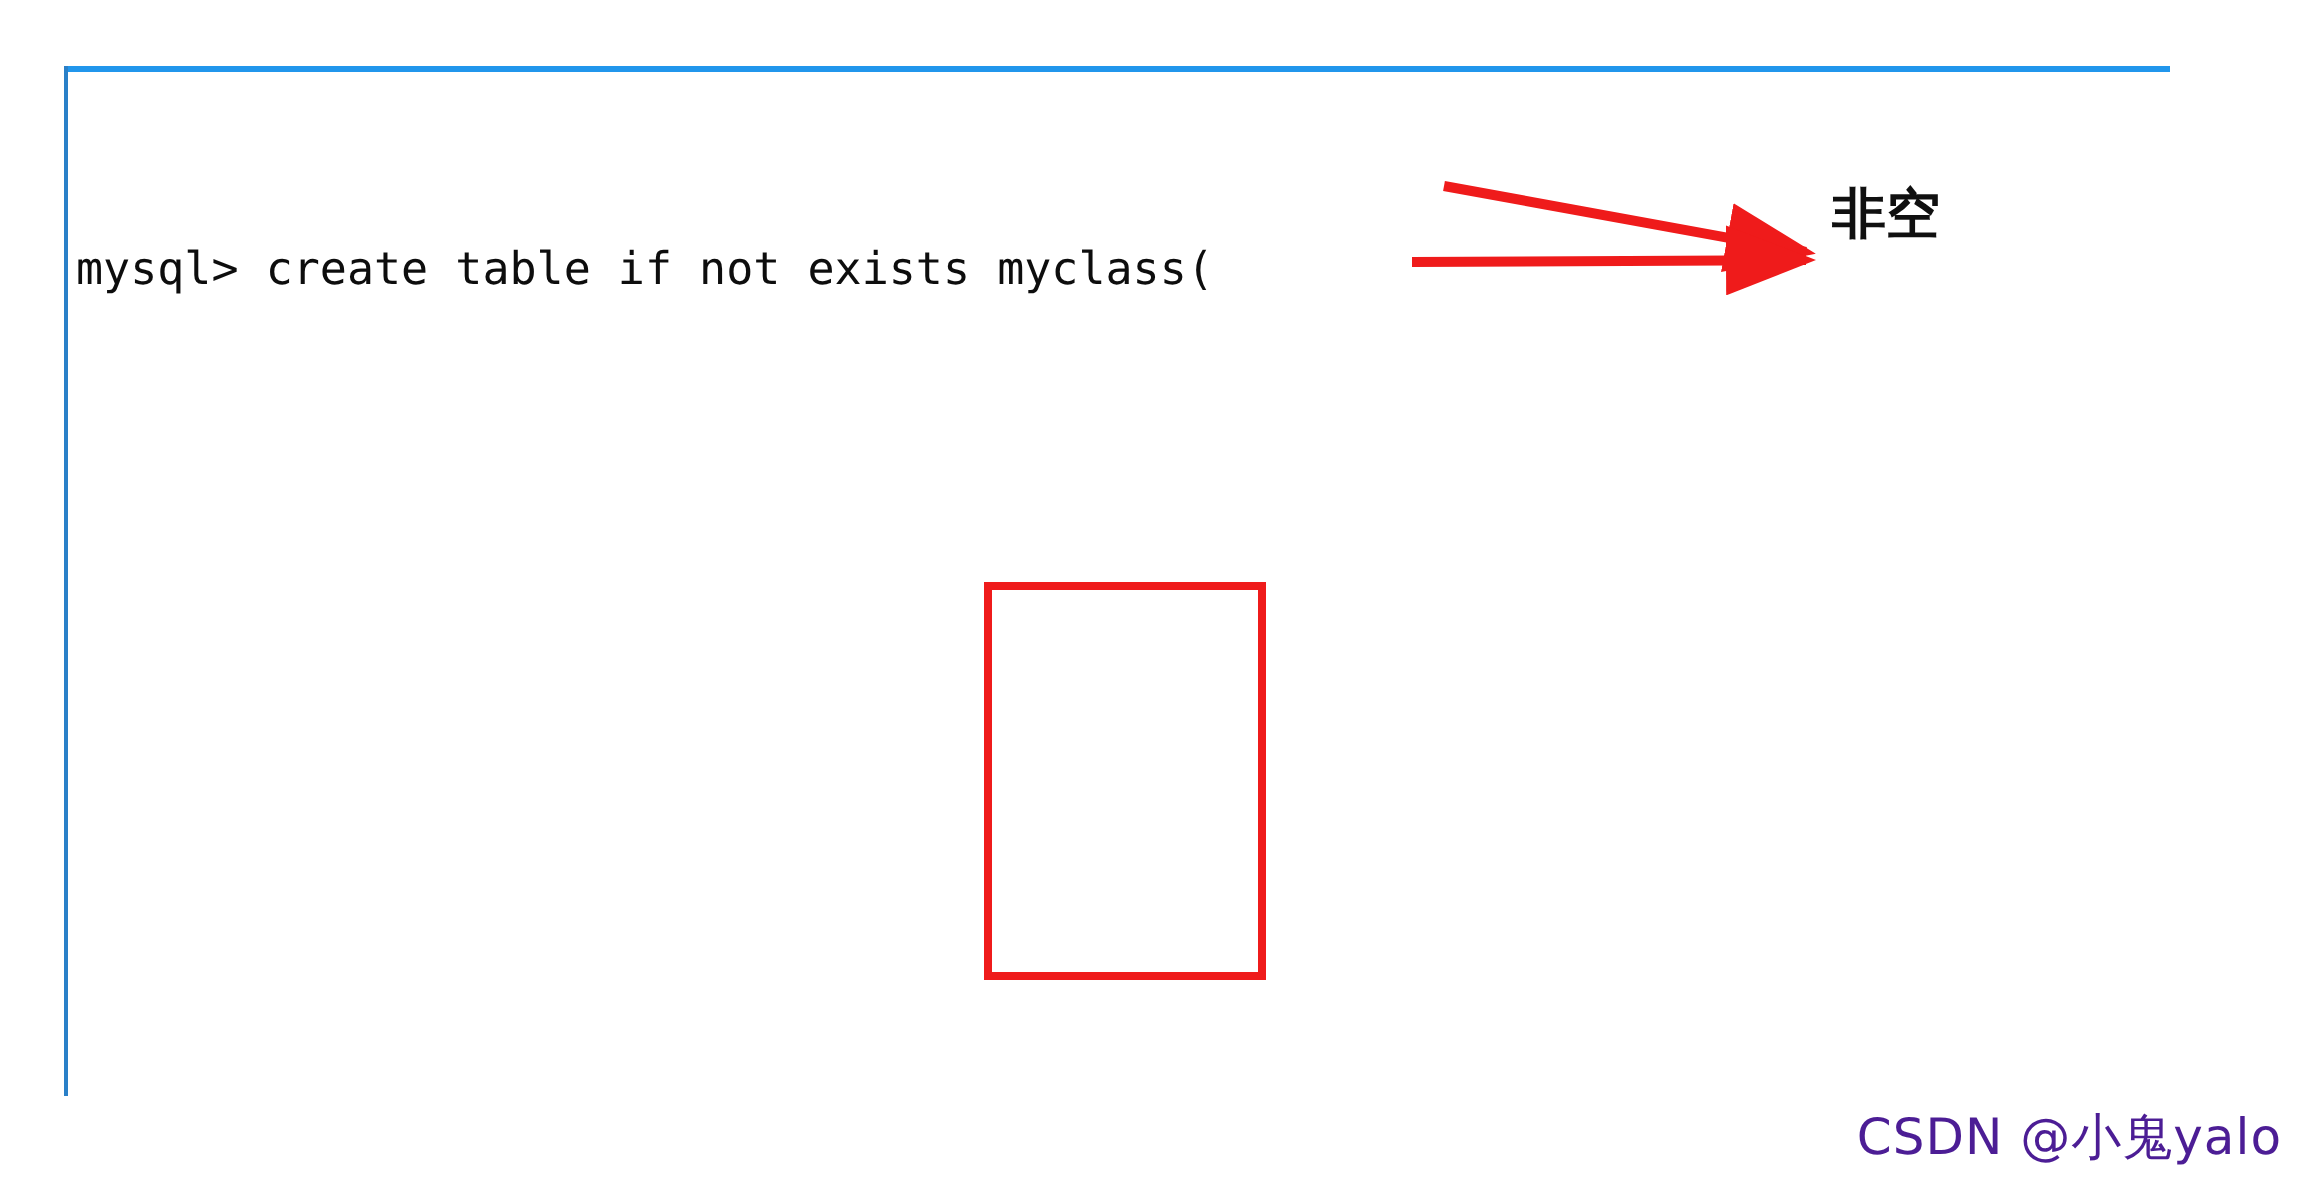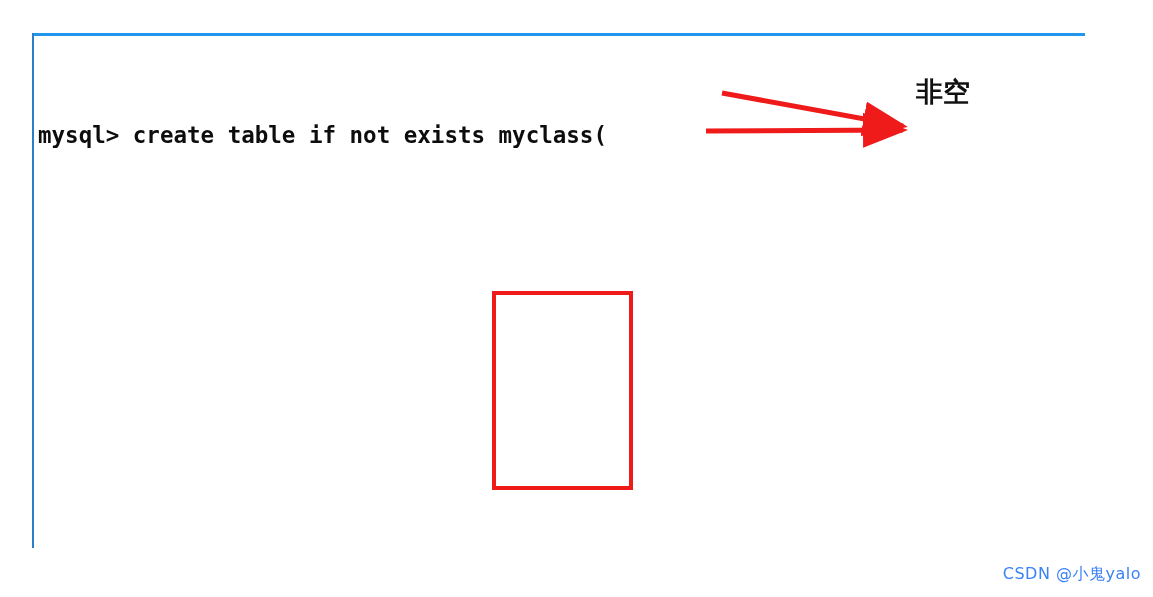--- a/index.html
+++ b/index.html
@@ -50,21 +50,20 @@
     font-size: 22.5px;
     line-height: 34px;
     color: #0d0d0d;
     white-space: pre;
     letter-spacing: 0px;
     z-index: 3;
   }
   .console-line {
     white-space: pre;
     height: 34px;
-    font-weight: bold;
   }
   .console-line.blank { color: transparent; }
 
   
   #null-column-highlight {
     position: absolute;
     left: 492px;
     top: 291px;
     width: 141px;
     height: 199px;
@@ -82,38 +81,38 @@
     width: 1153px;
     height: 597px;
     z-index: 6;
     pointer-events: none;
   }
 
   
   #annotation-label {
     position: absolute;
     left: 916px;
-    top: 74px;
+    top: 89px;
     font-family: "DejaVu Sans", "Liberation Sans", sans-serif;
     font-size: 27px;
     font-weight: bold;
     color: #101010;
     letter-spacing: 0px;
     z-index: 7;
     white-space: nowrap;
   }
 
   
   #watermark {
     position: absolute;
     right: 12px;
     bottom: 12px;
     font-family: "DejaVu Sans", "Liberation Sans", sans-serif;
-    font-size: 16px;
-    color: #3b82f6;
+    font-size: 25px;
+    color: #4c1d95;
     letter-spacing: 0.5px;
     white-space: nowrap;
     z-index: 2;
   }
 </style>
 </head>
 <body>
 
 <div id="terminal-window">
   <div id="terminal-top-border"></div>

